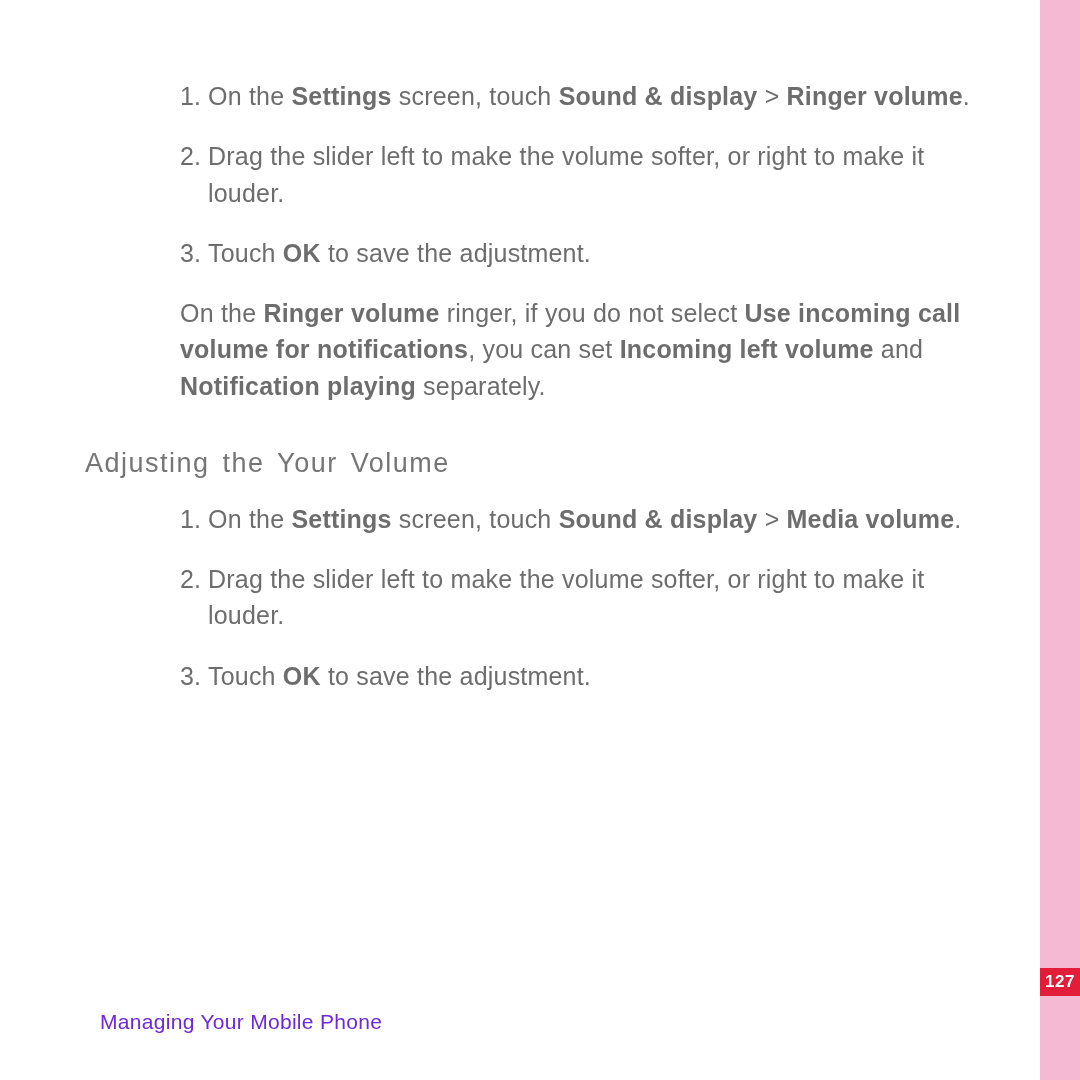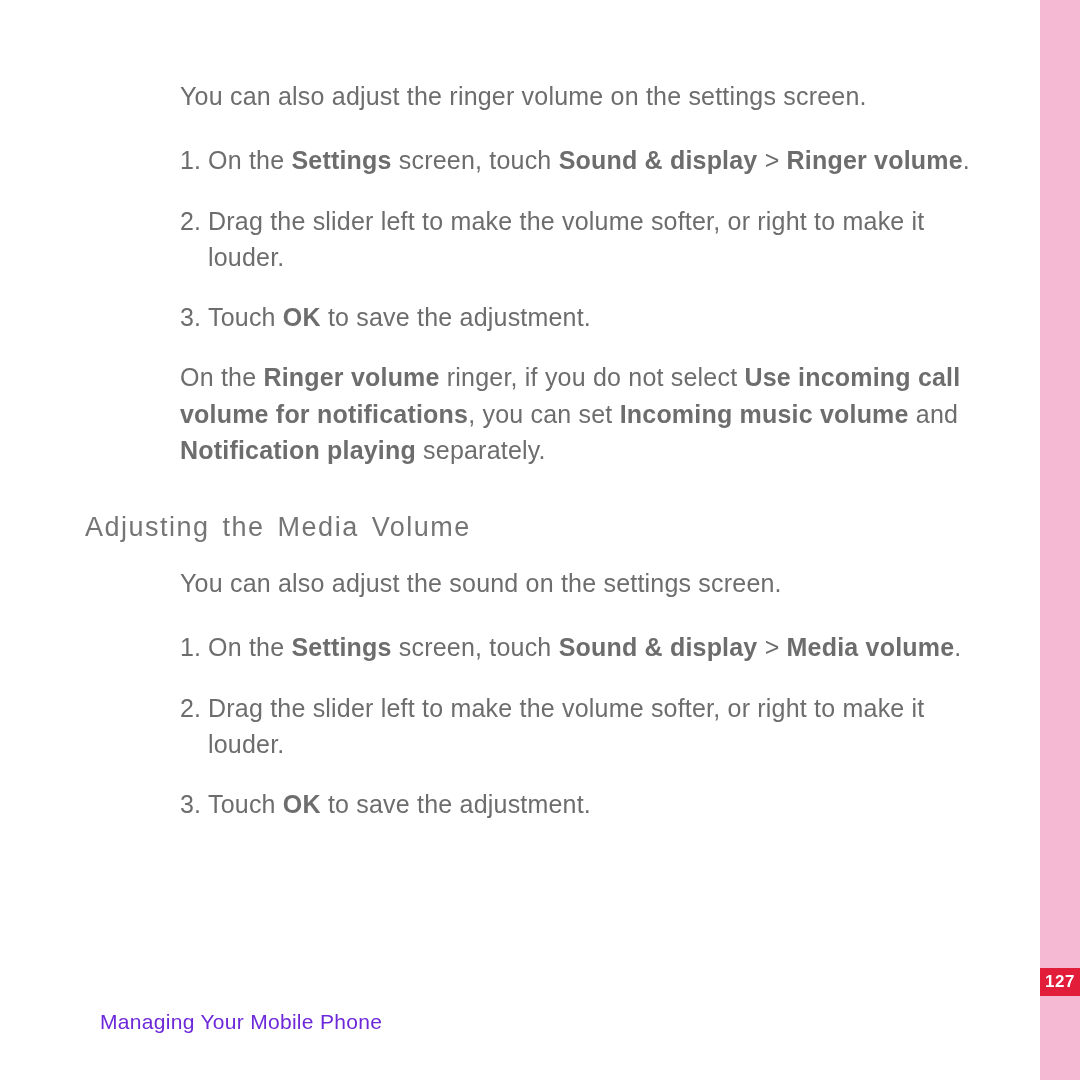--- a/index.html
+++ b/index.html
@@ -76,21 +76,20 @@
   }
 </style>
 </head>
 <body>
 
 <div class="pink-strip"></div>
 <div class="page-num">127</div>
 
 <div class="content">
 
-  <div class="body-text indent para">You can also adjust the ringer volume on the settings screen.</div>
 
   <div class="body-text indent step">
     <div class="step-row">
       <div class="step-num">1.</div>
       <div class="step-body">
         <span>On the </span><span class="bold">Settings</span><span> screen, touch </span><span class="bold">Sound &amp; display</span><span> &gt; </span><span class="bold">Ringer volume</span><span>.</span>
       </div>
     </div>
   </div>
 
@@ -104,27 +103,26 @@
   <div class="body-text indent step">
     <div class="step-row">
       <div class="step-num">3.</div>
       <div class="step-body">
         <span>Touch </span><span class="bold">OK</span><span> to save the adjustment.</span>
       </div>
     </div>
   </div>
 
   <div class="body-text indent para" style="margin-top:6px;">
-    <span>On the </span><span class="bold">Ringer volume</span><span> ringer, if you do not select </span><span class="bold">Use incoming call volume for notifications</span><span>, you can set </span><span class="bold">Incoming music volume</span><span> and </span><span class="bold">Notification playing</span><span> separately.</span>
+    <span>On the </span><span class="bold">Ringer volume</span><span> ringer, if you do not select </span><span class="bold">Use incoming call volume for notifications</span><span>, you can set </span><span class="bold">Incoming left volume</span><span> and </span><span class="bold">Notification playing</span><span> separately.</span>
   </div>
 
-  <div class="heading">Adjusting the Media Volume</div>
+  <div class="heading">Adjusting the Your Volume</div>
 
 
-  <div class="body-text indent para">You can also adjust the sound on the settings screen.</div>
 
   <div class="body-text indent step">
     <div class="step-row">
       <div class="step-num">1.</div>
       <div class="step-body">
         <span>On the </span><span class="bold">Settings</span><span> screen, touch </span><span class="bold">Sound &amp; display</span><span> &gt; </span><span class="bold">Media volume</span><span>.</span>
       </div>
     </div>
   </div>
 

